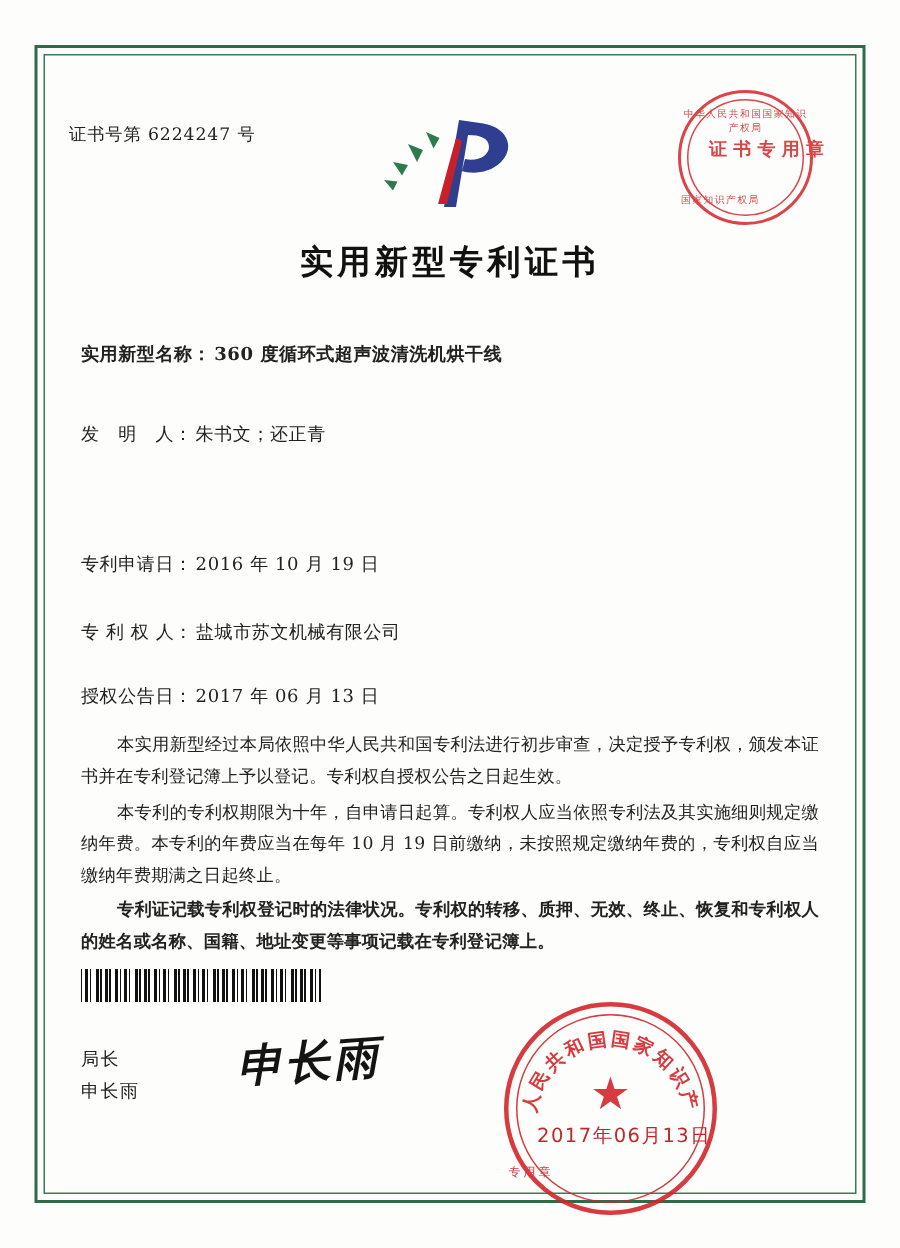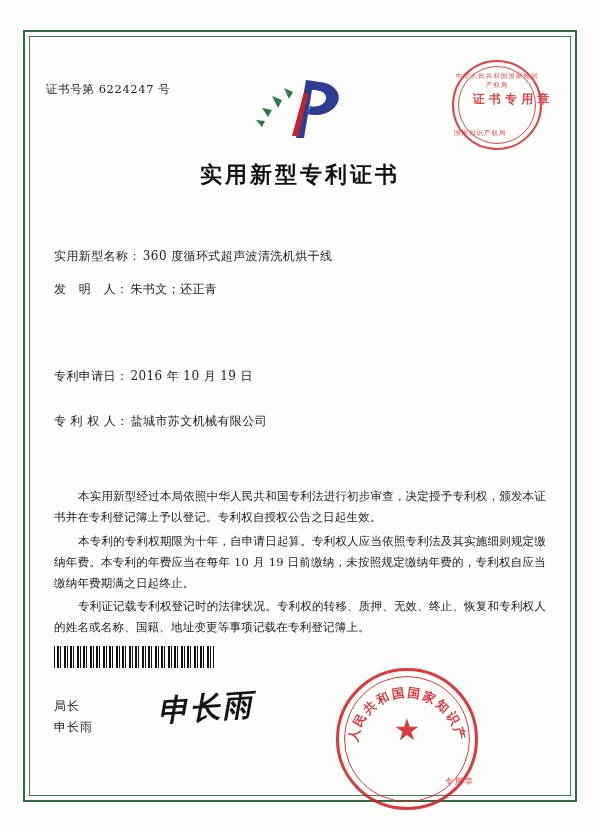--- a/index.html
+++ b/index.html
@@ -140,42 +140,42 @@
     white-space: nowrap;
   }
   .field .label {
     display: inline-block;
   }
   .field .value {
     display: inline-block;
     margin-left: 2px;
   }
 
-  .f1 { top: 200px; }
+  .f1 { top: 180px; font-weight: bold; }
   .f2 { top: 233px; }
   .f3 { top: 270px; }
   .f4 { top: 320px; }
   .f5 { top: 365px; }
   .f6 { top: 408px; }
 
   
   .para {
     position: absolute;
     left: 14px;
     width: 492px;
     font-size: 11.5px;
     line-height: 21px;
     text-align: justify;
     text-indent: 24px;
     color: #222;
     letter-spacing: 0.2px;
   }
   .p1 { top: 438px; }
   .p2 { top: 483px; }
-  .p3 { top: 548px; }
+  .p3 { top: 548px; font-weight: bold; }
 
   
   .barcode {
     position: absolute;
     left: 14px;
     top: 598px;
     width: 160px;
     height: 22px;
     background: repeating-linear-gradient(
       to right,
@@ -247,21 +247,21 @@
     color: #d3252b;
     font-size: 30px;
     line-height: 34px;
     text-align: center;
   }
   .seal-bottom-text {
     position: absolute;
     left: 0;
     bottom: 20px;
     width: 100%;
-    text-align: right;
+    text-align: left;
     font-size: 8px;
     letter-spacing: 2px;
   }
 
   
   .date-stamp {
     position: absolute;
     left: 318px;
     top: 700px;
     font-size: 13px;
@@ -318,20 +318,23 @@
       <span class="label">实用新型名称：</span><span class="value">360 度循环式超声波清洗机烘干线</span>
     </div>
     <div class="field f2">
       <span class="label">发　明　人：</span><span class="value">朱书文；还正青</span>
     </div>
     <div class="field f4">
       <span class="label">专利申请日：</span><span class="value">2016 年 10 月 19 日</span>
     </div>
     <div class="field f5">
       <span class="label">专 利 权 人：</span><span class="value">盐城市苏文机械有限公司</span>
+    </div>
+    <div class="field f6">
+      <span class="label">授权公告日：</span><span class="value">2017 年 06 月 13 日</span>
     </div>
 
     <div class="para p1">本实用新型经过本局依照中华人民共和国专利法进行初步审查，决定授予专利权，颁发本证书并在专利登记簿上予以登记。专利权自授权公告之日起生效。</div>
     <div class="para p2">本专利的专利权期限为十年，自申请日起算。专利权人应当依照专利法及其实施细则规定缴纳年费。本专利的年费应当在每年 10 月 19 日前缴纳，未按照规定缴纳年费的，专利权自应当缴纳年费期满之日起终止。</div>
     <div class="para p3">专利证记载专利权登记时的法律状况。专利权的转移、质押、无效、终止、恢复和专利权人的姓名或名称、国籍、地址变更等事项记载在专利登记簿上。</div>
 
     <div class="barcode"></div>
 
     <div class="sig-label">
       <div>局长</div>
@@ -346,16 +349,17 @@
         <defs>
           <path id="arcpath" d="M 18,76 A 50,50 0 0 1 118,76" fill="none"></path>
         </defs>
         <text font-size="12.5" font-weight="bold" fill="#d3252b" letter-spacing="2.2" font-family="DejaVu Serif, serif">
           <textPath href="#arcpath" startOffset="50%" text-anchor="middle" id="arc-label">中华人民共和国国家知识产权局</textPath>
         </text>
       </svg>
       <div class="seal-bottom-text">专用章</div>
     </div>
 
+    <div class="date-stamp">2017年06月13日</div>
 
 
   </div>
 </div>
 
 </body></html>

